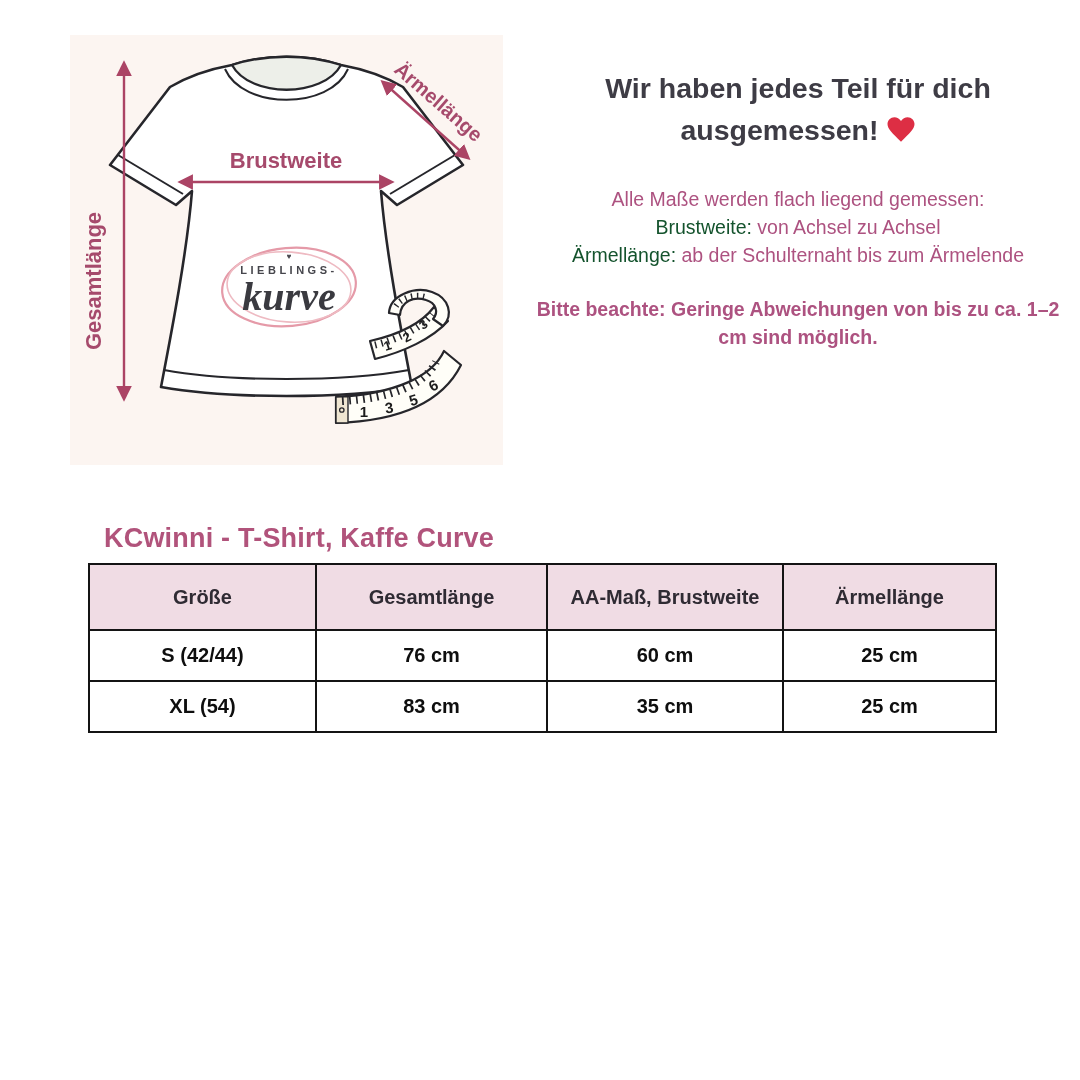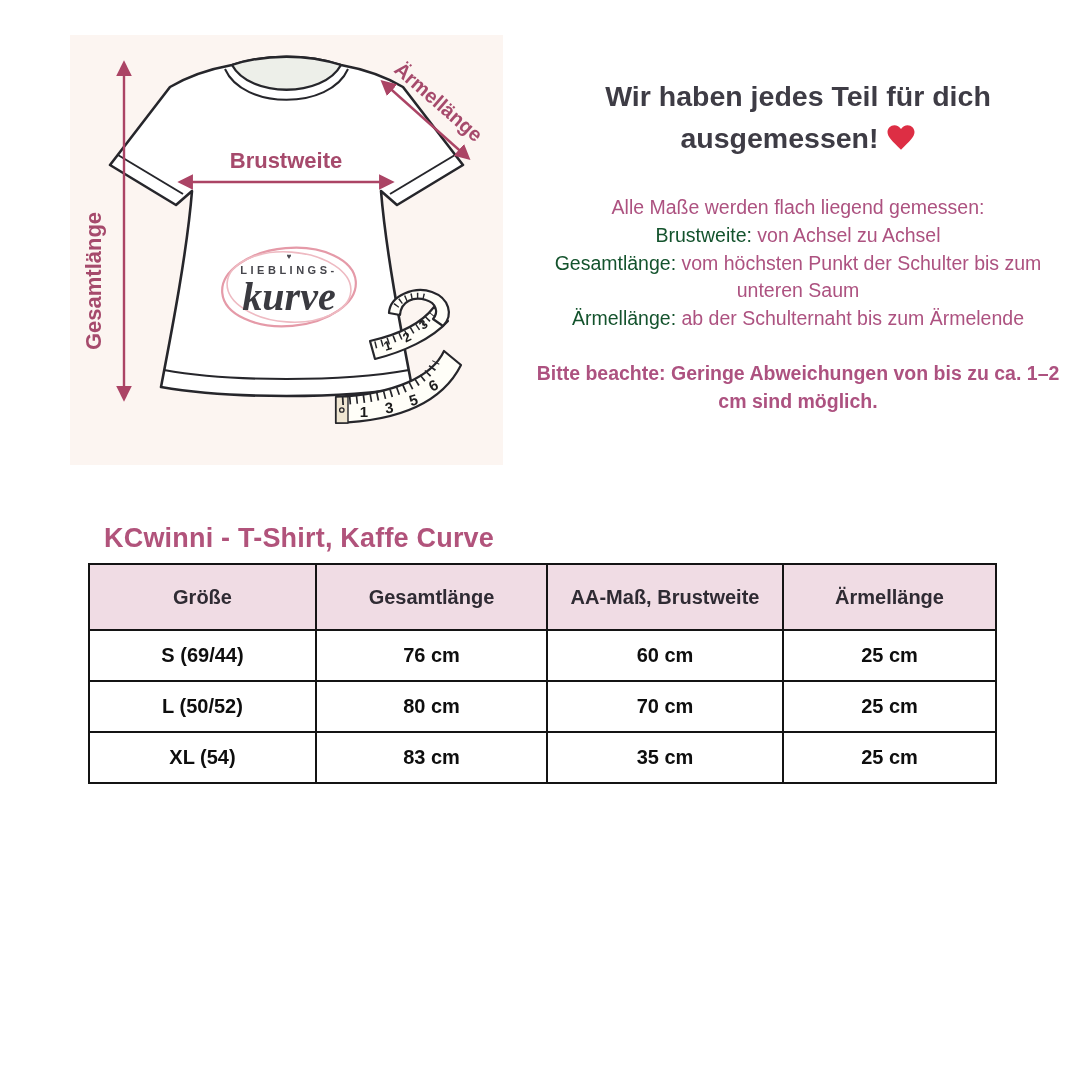--- a/index.html
+++ b/index.html
@@ -12,21 +12,21 @@
     position:absolute;left:70px;top:35px;width:433px;height:430px;
     background:#fcf5f1;
   }
   .panel svg{position:absolute;left:0;top:0;width:100%;height:100%;}
 
   
   .info-col{
     position:absolute;left:536px;top:64px;width:524px;text-align:center;
   }
   .headline{
-    margin:12px;font-size:28.5px;line-height:1.47;font-weight:700;color:#3e3c45;
+    margin:4px;font-size:28.5px;line-height:1.47;font-weight:700;color:#3e3c45;
   }
   .heart-icon{width:30px;height:27px;vertical-align:-3px;margin-left:7px;}
   .measure-block{
     margin-top:34px;font-size:19.5px;line-height:1.43;font-weight:400;
   }
   .pink{color:#ad5280;}
   .dark{color:#14532d;}
   .notice{
     margin-top:27px;font-size:19.5px;line-height:1.43;font-weight:700;color:#ad5280;
   }
@@ -127,21 +127,20 @@
     <h1 class="headline">
       <span>Wir haben jedes Teil für dich</span><br>
       <span>ausgemessen!</span><svg class="heart-icon" viewBox="0 0 24 22">
           <path d="M12 21 C 5 14.2 1 10.6 1 6.6 C 1 3.4 3.5 1 6.6 1 C 8.7 1 10.8 2.2 12 4.1 C 13.2 2.2 15.3 1 17.4 1 C 20.5 1 23 3.4 23 6.6 C 23 10.6 19 14.2 12 21 Z" fill="#dd2e44"></path>
         </svg>
     </h1>
 
     <div class="measure-block">
       <div class="pink">Alle Maße werden flach liegend gemessen:</div>
       <div><span class="dark">Brustweite:</span><span class="pink"> von Achsel zu Achsel</span></div>
-      <div><span class="dark">Gesamtlänge:</span><span class="pink"> vom höchsten Punkt der Schulter bis zum unteren Saum</span></div>
       <div><span class="dark">Ärmellänge:</span><span class="pink"> ab der Schulternaht bis zum Ärmelende</span></div>
     </div>
 
     <div class="notice">Bitte beachte: Geringe Abweichungen von bis zu ca. 1–2 cm sind möglich.</div>
   </section>
 
   <h2 class="product-title">KCwinni - T-Shirt, Kaffe Curve</h2>
 
   <table class="size-table">
     <colgroup>
@@ -153,29 +152,23 @@
     <thead>
       <tr>
         <th>Größe</th>
         <th>Gesamtlänge</th>
         <th>AA-Maß, Brustweite</th>
         <th>Ärmellänge</th>
       </tr>
     </thead>
     <tbody>
       <tr>
-        <td>S (69/44)</td>
+        <td>S (42/44)</td>
         <td>76 cm</td>
         <td>60 cm</td>
-        <td>25 cm</td>
-      </tr>
-      <tr>
-        <td>L (50/52)</td>
-        <td>80 cm</td>
-        <td>70 cm</td>
         <td>25 cm</td>
       </tr>
       <tr>
         <td>XL (54)</td>
         <td>83 cm</td>
         <td>35 cm</td>
         <td>25 cm</td>
       </tr>
     </tbody>
   </table>

